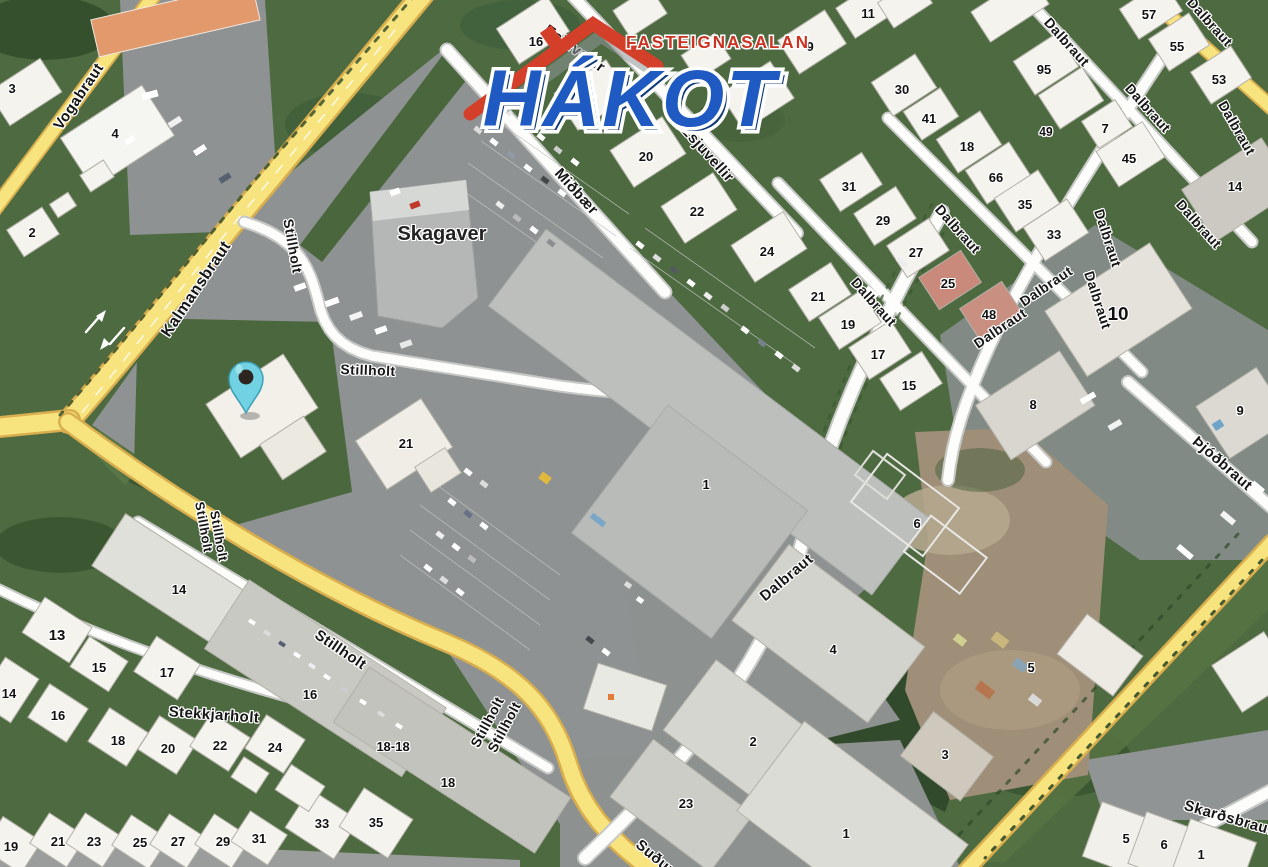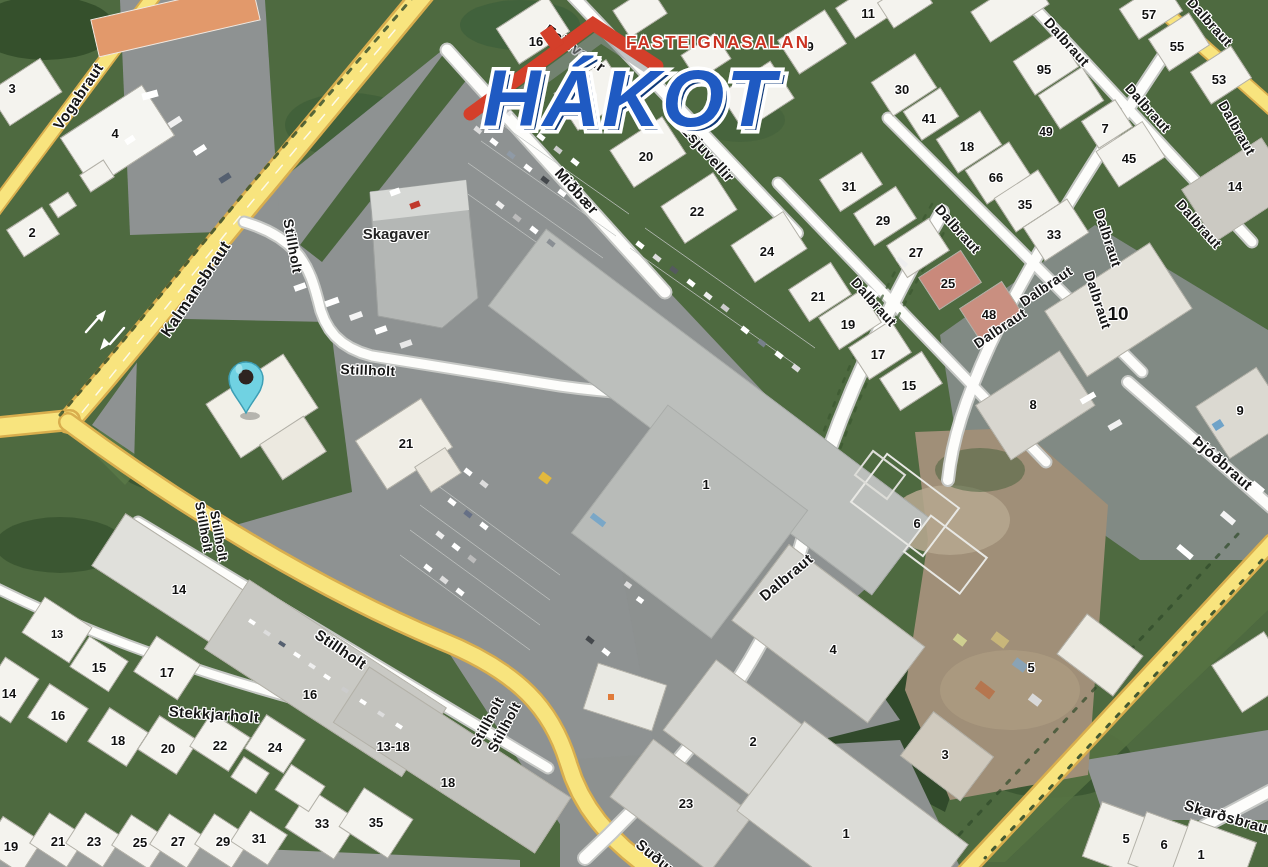--- a/index.html
+++ b/index.html
@@ -349,21 +349,21 @@
       <div class="lbl street" style="left: 1108px; top: 238px; font-size: 14px; transform: translate(-50%, -50%) rotate(72deg);">Dalbraut</div>
       <div class="lbl street" style="left: 1098px; top: 300px; font-size: 14px; transform: translate(-50%, -50%) rotate(72deg);">Dalbraut</div>
       <div class="lbl street" style="left: 1000px; top: 328px; font-size: 14px; transform: translate(-50%, -50%) rotate(-34deg);">Dalbraut</div>
       <div class="lbl street" style="left: 1046px; top: 286px; font-size: 14px; transform: translate(-50%, -50%) rotate(-34deg);">Dalbraut</div>
       <div class="lbl street" style="left: 958px; top: 229px; font-size: 14px; transform: translate(-50%, -50%) rotate(48deg);">Dalbraut</div>
       <div class="lbl street" style="left: 874px; top: 302px; font-size: 14px; transform: translate(-50%, -50%) rotate(48deg);">Dalbraut</div>
       <div class="lbl street" style="left: 786px; top: 577px; font-size: 15px; transform: translate(-50%, -50%) rotate(-40deg);">Dalbraut</div>
       <div class="lbl street" style="left: 1223px; top: 463px; font-size: 15px; transform: translate(-50%, -50%) rotate(41deg);">Þjóðbraut</div>
       <div class="lbl street" style="left: 1229px; top: 817px; font-size: 15px; transform: translate(-50%, -50%) rotate(16deg);">Skarðsbraut</div>
       <div class="lbl street" style="left: 668px; top: 867px; font-size: 15px; transform: translate(-50%, -50%) rotate(40deg);">Suðurgata</div>
-      <div class="lbl poi" style="left: 396px; top: 233px; font-size: 15px; transform: translate(-50%, -50%) rotate(0deg);">Skagaver</div>
+      <div class="lbl poi" style="left: 442px; top: 233px; font-size: 20px; transform: translate(-50%, -50%) rotate(0deg);">Skagaver</div>
     </div>
 <div id="labels-num">
       <div class="lbl num" style="left: 12px; top: 88px; font-size: 13px; transform: translate(-50%, -50%) rotate(0deg);">3</div>
       <div class="lbl num" style="left: 115px; top: 133px; font-size: 13px; transform: translate(-50%, -50%) rotate(0deg);">4</div>
       <div class="lbl num" style="left: 32px; top: 232px; font-size: 13px; transform: translate(-50%, -50%) rotate(0deg);">2</div>
       <div class="lbl num" style="left: 536px; top: 41px; font-size: 13px; transform: translate(-50%, -50%) rotate(0deg);">16</div>
       <div class="lbl num" style="left: 589px; top: 97px; font-size: 13px; transform: translate(-50%, -50%) rotate(0deg);">18</div>
       <div class="lbl num" style="left: 646px; top: 156px; font-size: 13px; transform: translate(-50%, -50%) rotate(0deg);">20</div>
       <div class="lbl num" style="left: 697px; top: 211px; font-size: 13px; transform: translate(-50%, -50%) rotate(0deg);">22</div>
       <div class="lbl num" style="left: 767px; top: 251px; font-size: 13px; transform: translate(-50%, -50%) rotate(0deg);">24</div>
@@ -402,28 +402,28 @@
       <div class="lbl num" style="left: 753px; top: 741px; font-size: 13px; transform: translate(-50%, -50%) rotate(0deg);">2</div>
       <div class="lbl num" style="left: 686px; top: 803px; font-size: 13px; transform: translate(-50%, -50%) rotate(0deg);">23</div>
       <div class="lbl num" style="left: 846px; top: 833px; font-size: 13px; transform: translate(-50%, -50%) rotate(0deg);">1</div>
       <div class="lbl num" style="left: 945px; top: 754px; font-size: 13px; transform: translate(-50%, -50%) rotate(0deg);">3</div>
       <div class="lbl num" style="left: 1126px; top: 838px; font-size: 13px; transform: translate(-50%, -50%) rotate(0deg);">5</div>
       <div class="lbl num" style="left: 1164px; top: 844px; font-size: 13px; transform: translate(-50%, -50%) rotate(0deg);">6</div>
       <div class="lbl num" style="left: 1201px; top: 854px; font-size: 13px; transform: translate(-50%, -50%) rotate(0deg);">1</div>
       <div class="lbl num" style="left: 706px; top: 484px; font-size: 13px; transform: translate(-50%, -50%) rotate(0deg);">1</div>
       <div class="lbl num" style="left: 406px; top: 443px; font-size: 13px; transform: translate(-50%, -50%) rotate(0deg);">21</div>
       <div class="lbl num" style="left: 179px; top: 589px; font-size: 13px; transform: translate(-50%, -50%) rotate(0deg);">14</div>
-      <div class="lbl num" style="left: 57px; top: 634px; font-size: 11px; transform: translate(-50%, -50%) rotate(0deg);">13</div>
+      <div class="lbl num" style="left: 57px; top: 634px; font-size: 15px; transform: translate(-50%, -50%) rotate(0deg);">13</div>
       <div class="lbl num" style="left: 99px; top: 667px; font-size: 13px; transform: translate(-50%, -50%) rotate(0deg);">15</div>
       <div class="lbl num" style="left: 167px; top: 672px; font-size: 13px; transform: translate(-50%, -50%) rotate(0deg);">17</div>
       <div class="lbl num" style="left: 9px; top: 693px; font-size: 13px; transform: translate(-50%, -50%) rotate(0deg);">14</div>
       <div class="lbl num" style="left: 58px; top: 715px; font-size: 13px; transform: translate(-50%, -50%) rotate(0deg);">16</div>
       <div class="lbl num" style="left: 118px; top: 740px; font-size: 13px; transform: translate(-50%, -50%) rotate(0deg);">18</div>
       <div class="lbl num" style="left: 310px; top: 694px; font-size: 13px; transform: translate(-50%, -50%) rotate(0deg);">16</div>
-      <div class="lbl num" style="left: 393px; top: 746px; font-size: 13px; transform: translate(-50%, -50%) rotate(0deg);">13-18</div>
+      <div class="lbl num" style="left: 393px; top: 746px; font-size: 13px; transform: translate(-50%, -50%) rotate(0deg);">18-18</div>
       <div class="lbl num" style="left: 448px; top: 782px; font-size: 13px; transform: translate(-50%, -50%) rotate(0deg);">18</div>
       <div class="lbl num" style="left: 168px; top: 748px; font-size: 13px; transform: translate(-50%, -50%) rotate(0deg);">20</div>
       <div class="lbl num" style="left: 220px; top: 745px; font-size: 13px; transform: translate(-50%, -50%) rotate(0deg);">22</div>
       <div class="lbl num" style="left: 275px; top: 747px; font-size: 13px; transform: translate(-50%, -50%) rotate(0deg);">24</div>
       <div class="lbl num" style="left: 11px; top: 846px; font-size: 13px; transform: translate(-50%, -50%) rotate(0deg);">19</div>
       <div class="lbl num" style="left: 58px; top: 841px; font-size: 13px; transform: translate(-50%, -50%) rotate(0deg);">21</div>
       <div class="lbl num" style="left: 94px; top: 841px; font-size: 13px; transform: translate(-50%, -50%) rotate(0deg);">23</div>
       <div class="lbl num" style="left: 140px; top: 842px; font-size: 13px; transform: translate(-50%, -50%) rotate(0deg);">25</div>
       <div class="lbl num" style="left: 178px; top: 841px; font-size: 13px; transform: translate(-50%, -50%) rotate(0deg);">27</div>
       <div class="lbl num" style="left: 223px; top: 841px; font-size: 13px; transform: translate(-50%, -50%) rotate(0deg);">29</div>

